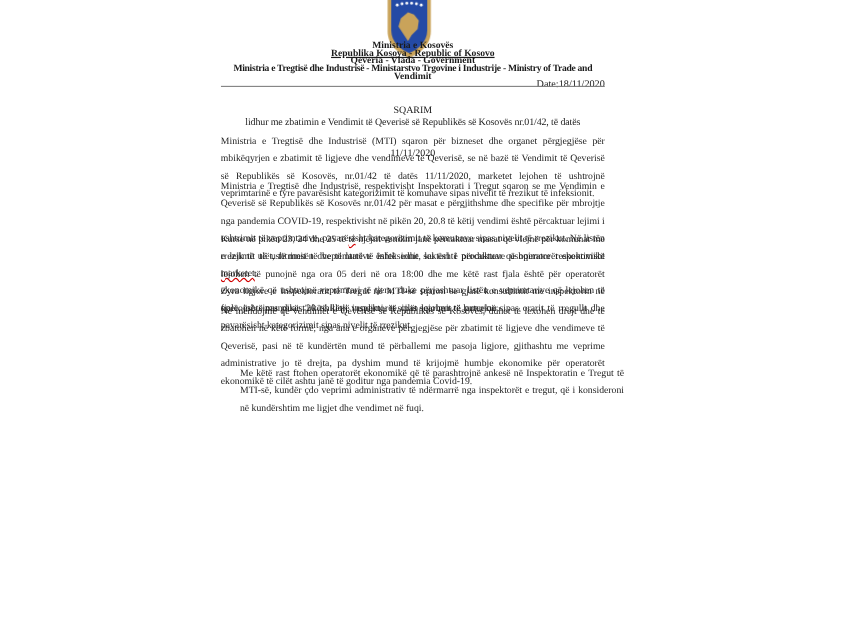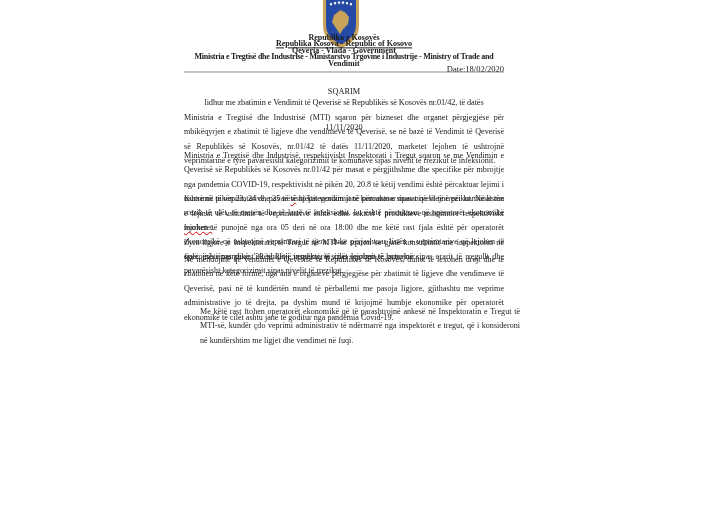--- a/index.html
+++ b/index.html
@@ -26,26 +26,26 @@
       <circle cx="10" cy="6" r="1.2"></circle>
         <circle cx="14" cy="5" r="1.2"></circle>
         <circle cx="18" cy="4.5" r="1.2"></circle>
       <circle cx="22" cy="4.5" r="1.2"></circle>
         <circle cx="26" cy="5" r="1.2"></circle>
         <circle cx="30" cy="6" r="1.2"></circle>
     </g>
     <path d="M13 17 L19 12 L24 14 L28 19 L27 26 L22 31 L19 36 L15 30 L11 24 Z" fill="#c9a35a"></path>
   </svg>
 
-  <div class="hdr" style="top: 67px; transform: scale(1, 2.1667); transform-origin: 0px 0px;">Republika e Kosovës</div>
+  <div class="hdr" style="top: 67px; transform: scale(1, 2.1667); transform-origin: 0px 0px;">Ministria e Kosovës</div>
   <div class="hdr" style="top: 81px; transform: scale(1, 2.1667); transform-origin: 0px 0px; text-decoration: underline;">Republika Kosova - Republic of Kosovo</div>
   <div class="hdr" style="top: 95px; transform: scale(1, 2.1667); transform-origin: 0px 0px;">Qeveria - Vlada - Government</div>
   <div class="hdr" style="top: 109px; letter-spacing: -0.25px; transform: scale(1, 2.1667); transform-origin: 0px 0px;">Ministria e Tregtisë dhe Industrisë - Ministarstvo Trgovine i Industrije - Ministry of Trade and</div>
   <div class="hdr" style="top: 123px; transform: scale(1, 2.1667); transform-origin: 0px 0px;">Vendimit</div>
-  <div class="date" style="transform: scale(1, 2.1667); transform-origin: 0px 0px;">Date:18/02/2020</div>
+  <div class="date" style="transform: scale(1, 2.1667); transform-origin: 0px 0px;">Date:18/11/2020</div>
   <div class="rule"></div>
 
   <div class="title" style="top: 185px; transform: scale(1, 2.1667); transform-origin: 0px 0px;">SQARIM</div>
   <div class="title" style="top: 207px; letter-spacing: -0.1px; transform: scale(1, 2.1667); transform-origin: 0px 0px;">lidhur me zbatimin e Vendimit të Qeverisë së Republikës së Kosovës nr.01/42, të datës</div>
   <div class="title" style="top: 221px; transform: scale(1, 2.1667); transform-origin: 0px 0px; margin-top: 42px;">11/11/2020</div>
 
   <p class="para" style="top: 241px; margin: 0px; transform: scale(1, 2.1667); transform-origin: 0px 0px;">Ministria e Tregtisë dhe Industrisë (MTI) sqaron për bizneset dhe organet përgjegjëse për mbikëqyrjen e zbatimit të ligjeve dhe vendimeve të Qeverisë, se në bazë të Vendimit të Qeverisë së Republikës së Kosovës, nr.01/42 të datës 11/11/2020, marketet lejohen të ushtrojnë veprimtarinë e tyre pavarësisht kategorizimit të komunave sipas nivelit të rrezikut të infeksionit.</p>
   <p class="para" style="top: 322px; margin: 0px; transform: scale(1, 2.1667); transform-origin: 0px 0px;"><span>Ministria e Tregtisë dhe Industrisë, respektivisht Inspektorati i Tregut  sqaron se me Vendimin e Qeverisë së Republikës së Kosovës nr.01/42 për masat e përgjithshme dhe specifike për mbrojtje nga pandemia COVID-19, respektivisht në pikën 20, 20.8 të këtij vendimi është përcaktuar lejimi i ushtrimit të veprimtarive, pavarësisht kategorizimit të komunave sipas nivelit të rrezikut.  Në listën e lejimit të ushtrimit të veprimtarive është edhe sektori i produkteve ushqimore respektivisht</span> <span class="squiggle">marketet</span><span>.</span></p>
   <p class="para" style="top: 417px; margin: 0px; transform: scale(1, 2.1667); transform-origin: 0px 0px;"><span>Kurse në pikën 23, 24 dhe 25 të</span> <span class="squiggle">të</span><span> njëjtit vendim janë përcaktuar masat që vlejnë për komunat me rrezik të ulët, të mesën dhe të lartë të infeksionit, ku është përcaktuar që operatorët ekonomikë lejohen të punojnë nga ora 05 deri në ora 18:00 dhe me këtë rast fjala është për operatorët ekonomikë që ushtrojnë veprimtari të tjera, duke përjashtuar listën e veprimtarive që lejohen të operojnë sipas pikës 20 të këtij vendimi, të cilët lejohen të punojnë sipas orarit të rregullt dhe pavarësisht kategorizimit  sipas nivelit të rrezikut.</span></p>
   <p class="para" style="top: 511px; margin: 0px; transform: scale(1, 2.1667); transform-origin: 0px 0px;">Zyra ligjore e Inspektoratit të Tregut në MTI-së sqaron se gjatë konsultimit me inspektorin në fjalë, është munduar t'i këshillojë inspektorët sipas sqarimit të lartcekur.</p>

